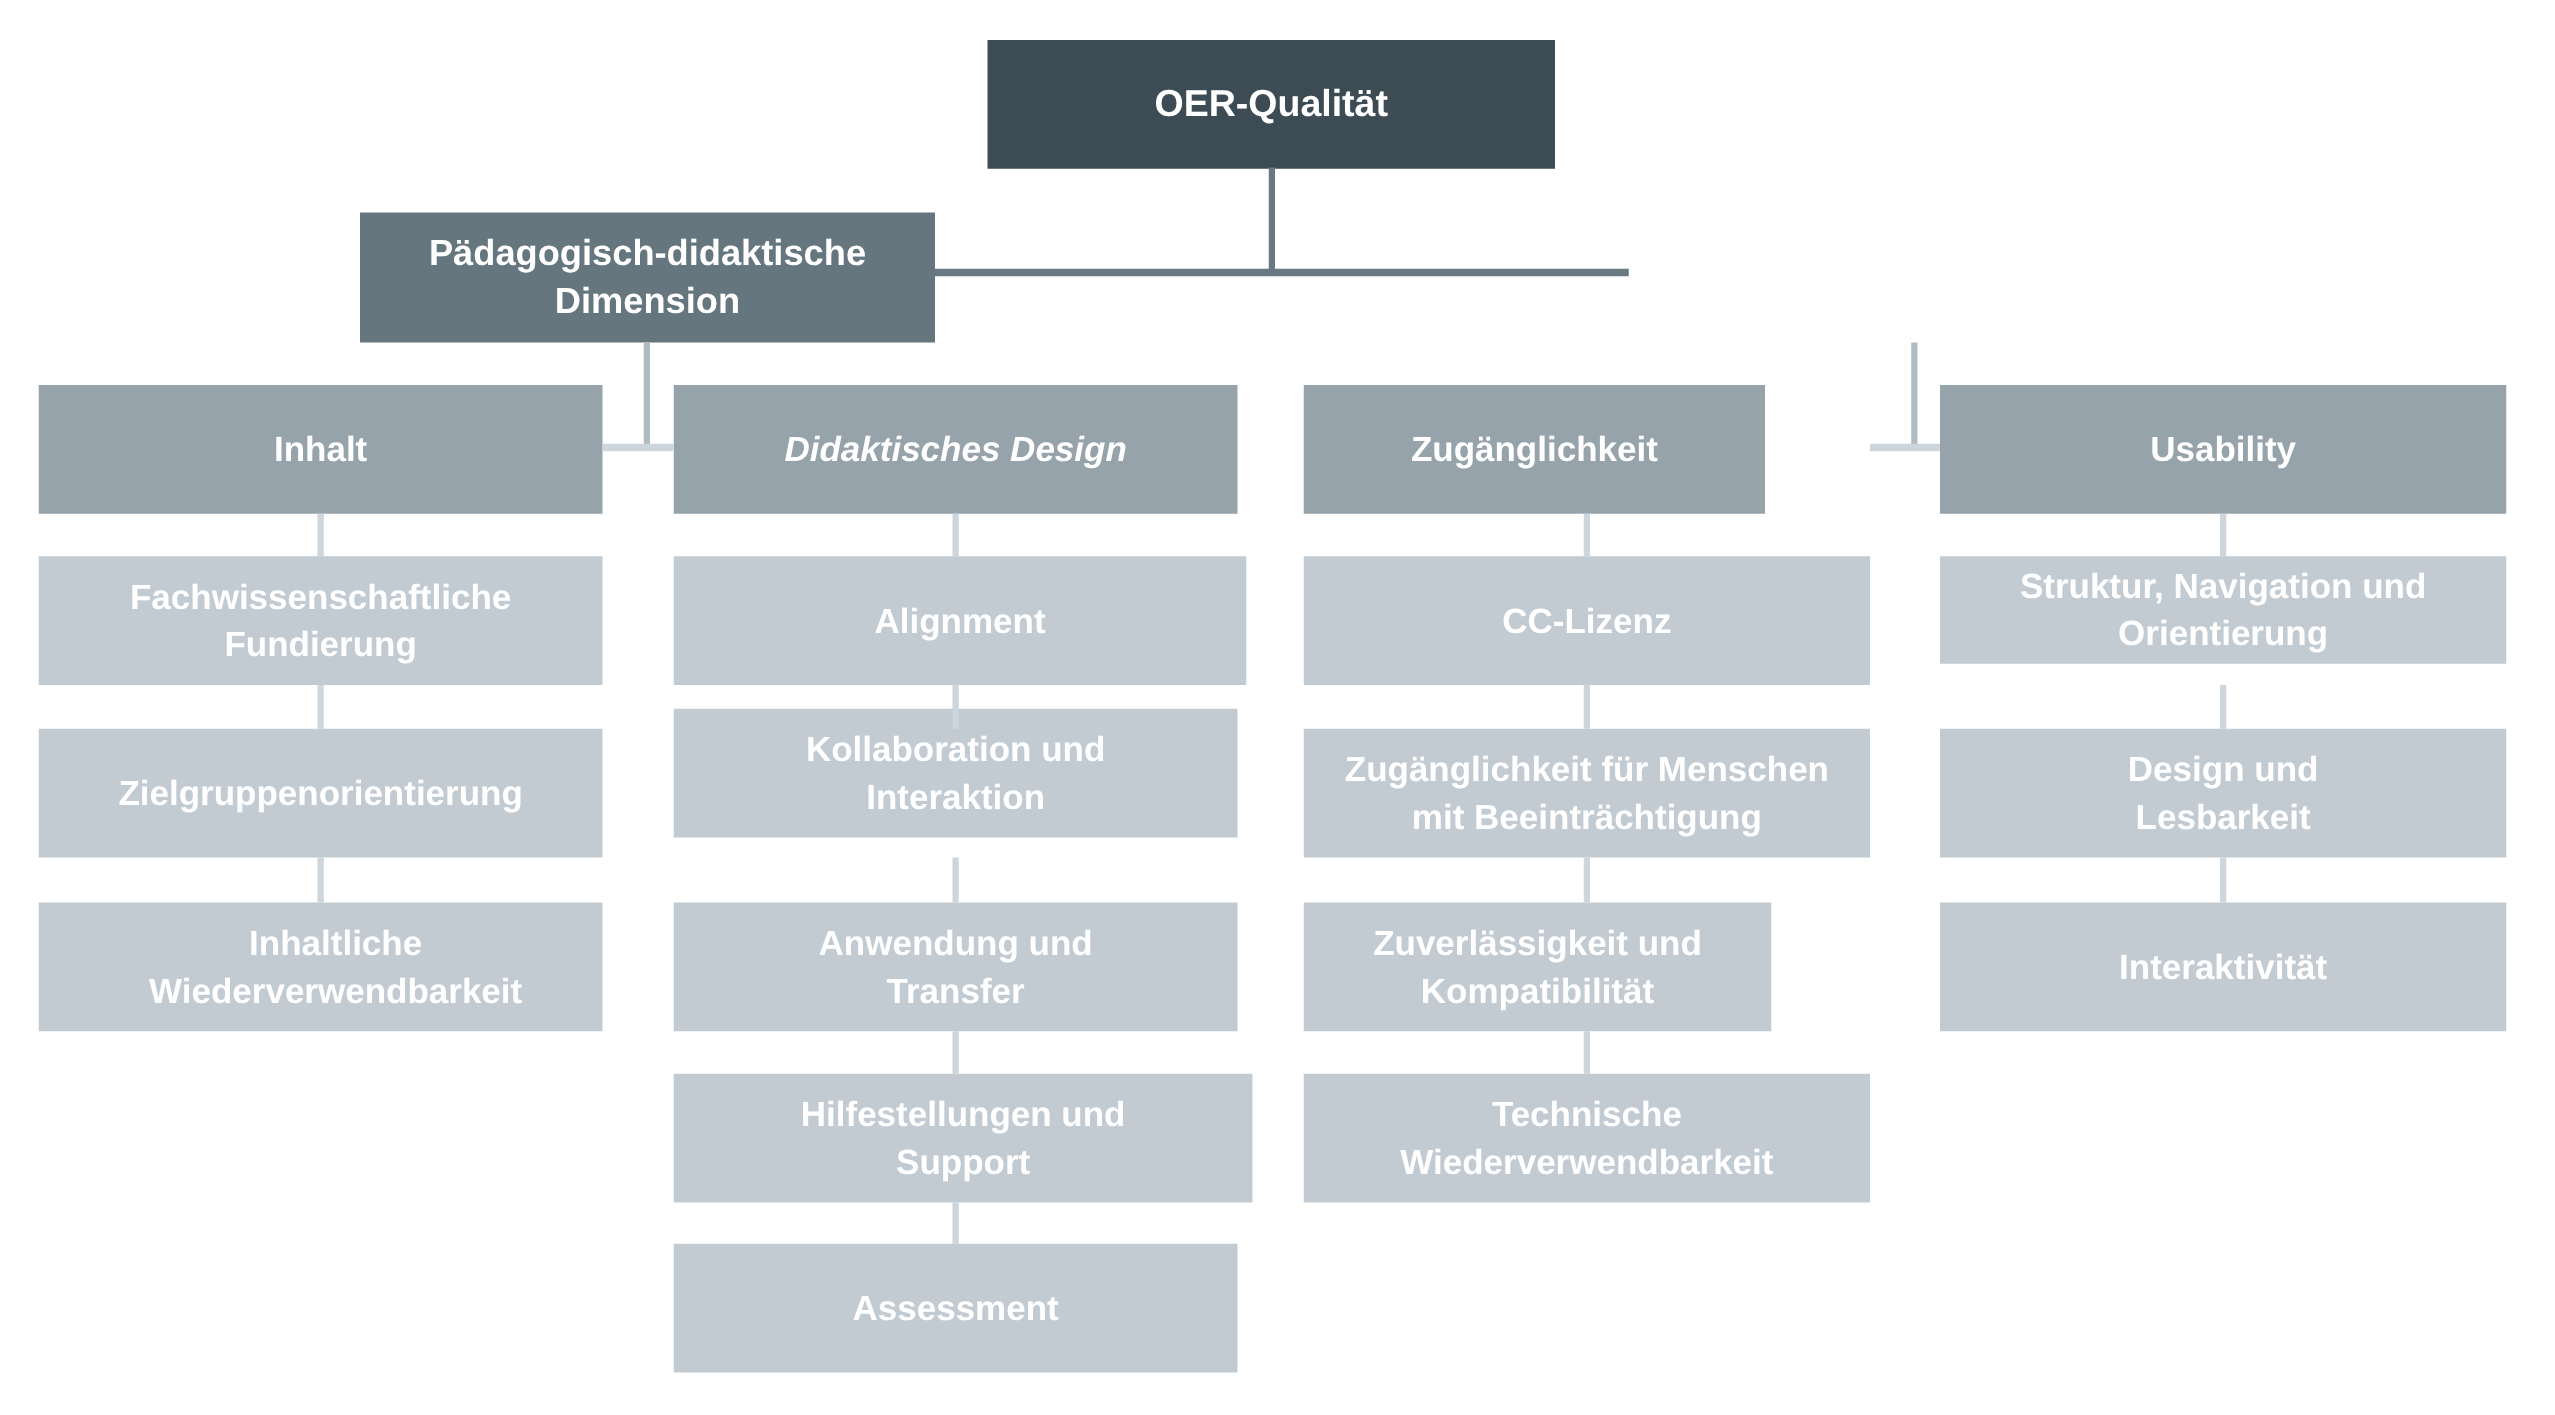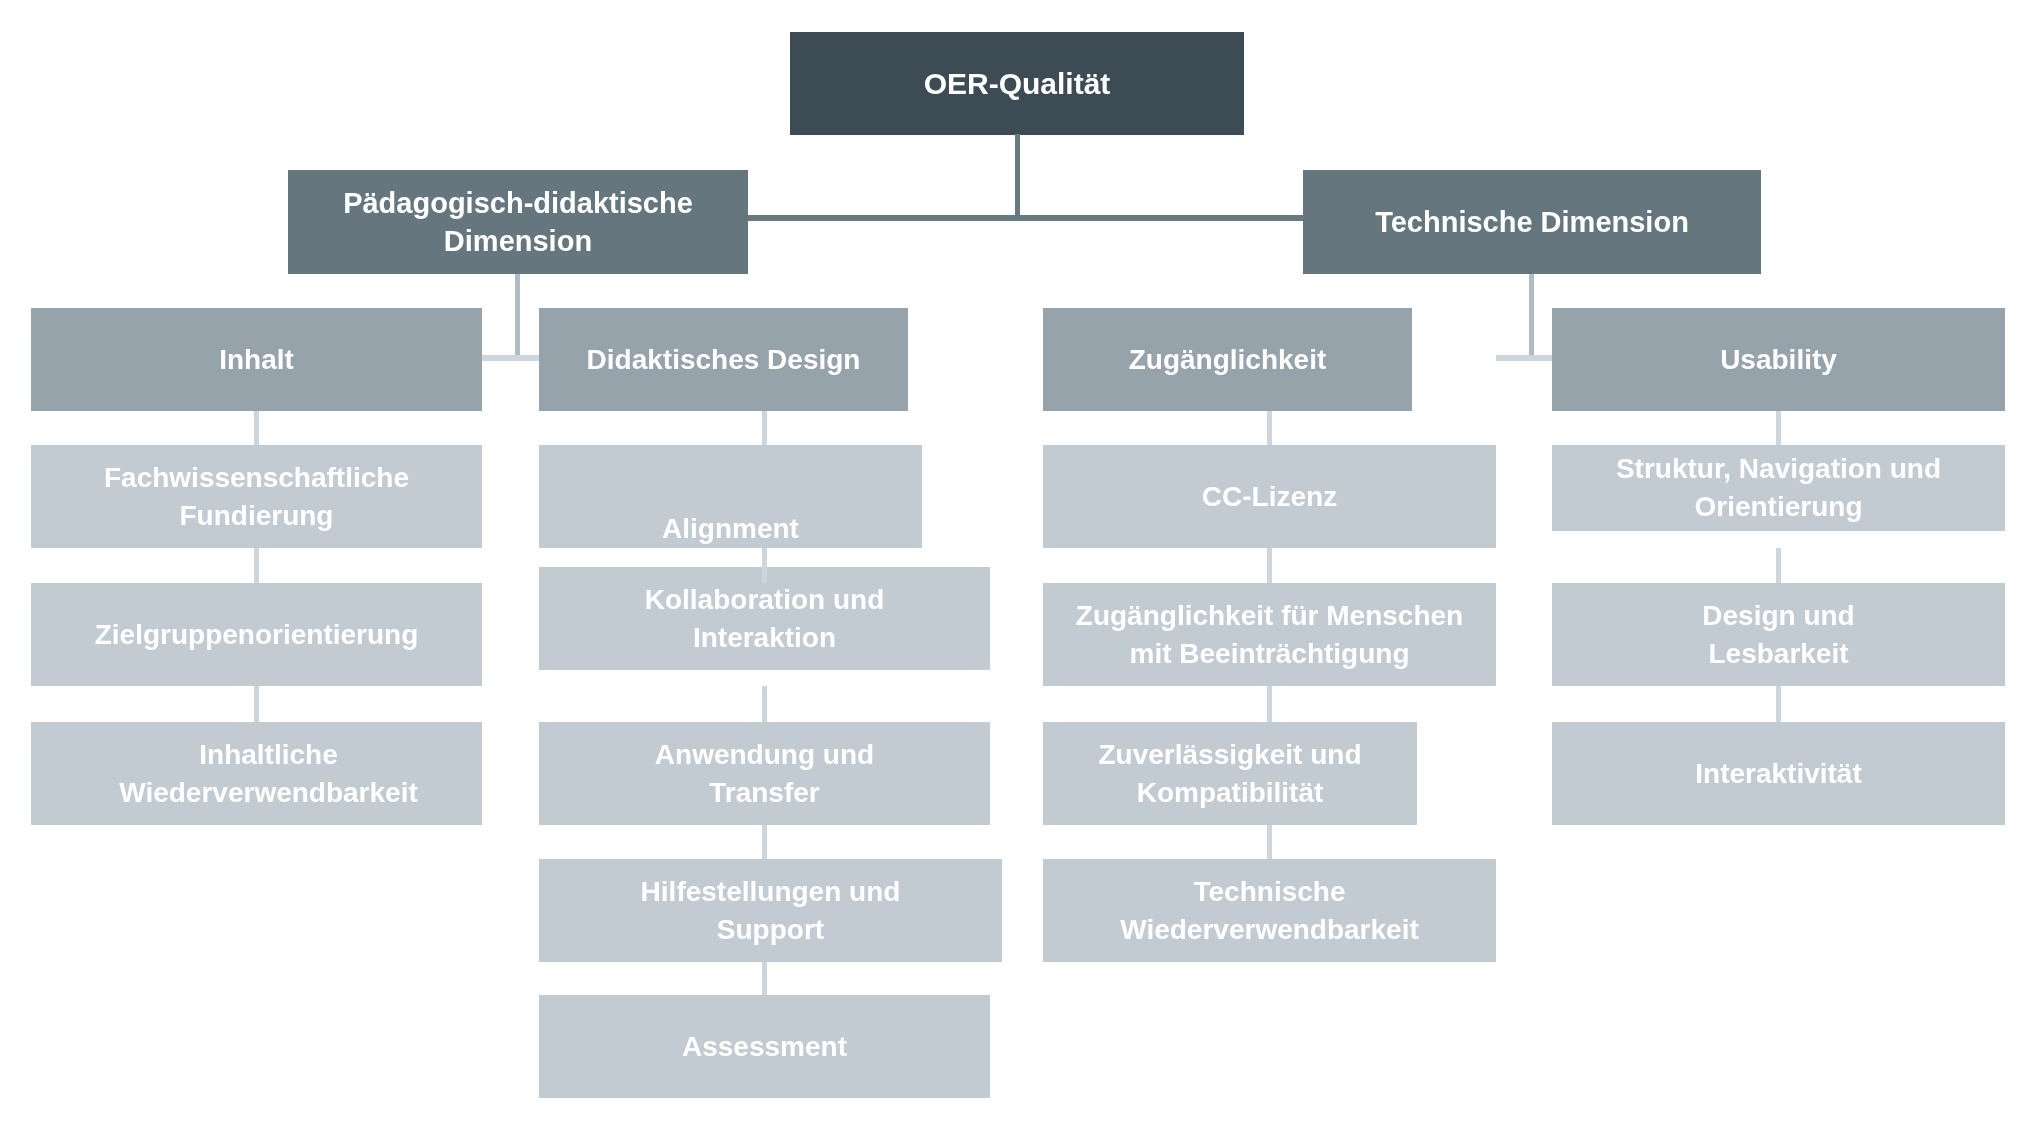--- a/index.html
+++ b/index.html
@@ -36,33 +36,30 @@
 <div class="canvas">
 
   <div class="box dim-box" style="left:288px;top:170px;width:460px;height:104px;">
     <span>Pädagogisch-didaktische
 Dimension</span>
   </div>
 
   <div class="box root-box" style="left:790px;top:32px;width:454px;height:103px;">
     <span>OER-Qualität</span>
   </div>
-  <div class="box dim-box" style="left:1303px;top:170px;width:458px;height:104px;">
-    <span>Technische Dimension</span>
-  </div>
 
   <div id="columns-root">
       <div class="box hdr-box" style="left: 31px; top: 308px; width: 451px; height: 103px;"><span>Inhalt</span></div>
       <div class="box item-box" style="left: 31px; top: 445px; width: 451px; height: 103px;"><span>Fachwissenschaftliche
 Fundierung</span></div>
       <div class="box item-box" style="left: 31px; top: 583px; width: 451px; height: 103px;"><span>Zielgruppenorientierung</span></div>
       <div class="box item-box" style="left: 31px; top: 722px; width: 451px; height: 103px; padding-left: 38px;"><span>Inhaltliche
 Wiederverwendbarkeit</span></div>
-      <div class="box hdr-box" style="left: 539px; top: 308px; width: 369px; height: 103px;"><span>Didaktisches Design</span></div>
-      <div class="box item-box" style="left: 539px; top: 445px; width: 383px; height: 103px; align-items: flex-end;"><span>Alignment</span></div>
+      <div class="box hdr-box" style="left: 539px; top: 308px; width: 451px; height: 103px; font-style: italic;"><span>Didaktisches Design</span></div>
+      <div class="box item-box" style="left: 539px; top: 445px; width: 458px; height: 103px;"><span>Alignment</span></div>
       <div class="box item-box" style="left: 539px; top: 567px; width: 451px; height: 103px;"><span>Kollaboration und
 Interaktion</span></div>
       <div class="box item-box" style="left: 539px; top: 722px; width: 451px; height: 103px;"><span>Anwendung und
 Transfer</span></div>
       <div class="box item-box" style="left: 539px; top: 859px; width: 463px; height: 103px;"><span>Hilfestellungen und
 Support</span></div>
       <div class="box item-box" style="left: 539px; top: 995px; width: 451px; height: 103px;"><span>Assessment</span></div>
       <div class="box hdr-box" style="left: 1043px; top: 308px; width: 369px; height: 103px;"><span>Zugänglichkeit</span></div>
       <div class="box item-box" style="left: 1043px; top: 445px; width: 453px; height: 103px;"><span>CC-Lizenz</span></div>
       <div class="box item-box" style="left: 1043px; top: 583px; width: 453px; height: 103px;"><span>Zugänglichkeit für Menschen

